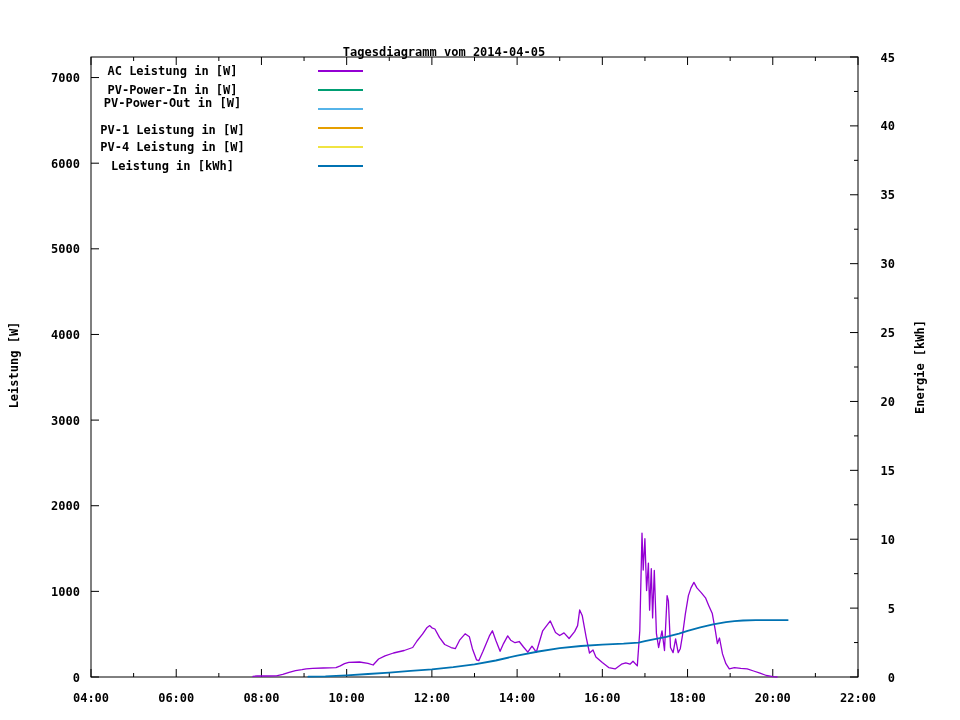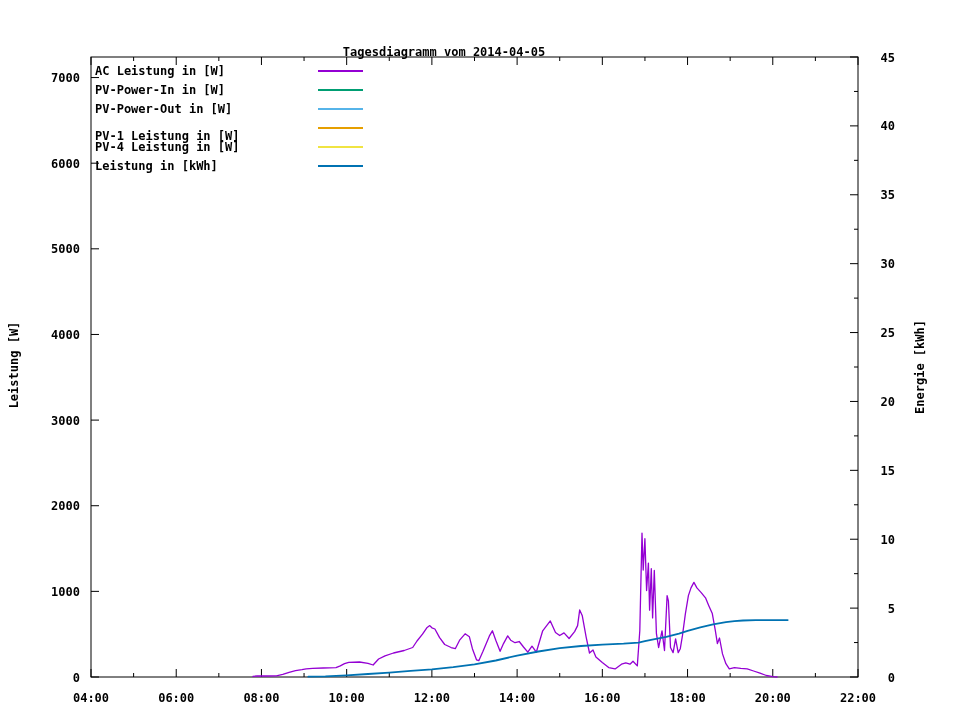--- a/index.html
+++ b/index.html
@@ -4,21 +4,21 @@
 <style>
   html,body{margin:0;padding:0;background:#ffffff;}
   .stage{
     position:relative;width:960px;height:720px;background:#ffffff;overflow:hidden;
     font-family:"DejaVu Sans Mono", monospace;font-weight:bold;font-size:12px;color:#000;
   }
   #plot-svg{position:absolute;left:0;top:0;}
   .title{position:absolute;left:444px;top:21px;transform:translateX(-50%);white-space:nowrap;margin-top:24px;}
   .ylab{position:absolute;left:14px;top:365px;transform:translate(-50%,-50%) rotate(-90deg);white-space:nowrap;}
   .y2lab{position:absolute;left:920px;top:367px;transform:translate(-50%,-50%) rotate(-90deg);white-space:nowrap;}
-  .legend-label{position:absolute;left:95px;width:155px;height:15px;line-height:15px;text-align:left;white-space:nowrap;}
+  .legend-label{position:absolute;left:95px;width:155px;height:15px;line-height:15px;text-align:center;white-space:nowrap;}
   .legend-swatch{position:absolute;left:318px;width:45px;height:2px;}
 </style>
 </head>
 <body>
 
 <div class="stage">
   <svg id="plot-svg" width="960" height="720">
       <rect x="91" y="57" width="767" height="620" fill="none" stroke="#000" stroke-width="1"></rect>
       <line x1="91" y1="677" x2="91" y2="669" stroke="#000"></line>
       <line x1="91" y1="57" x2="91" y2="65" stroke="#000"></line>
@@ -117,22 +117,22 @@
       <polyline points="308.3,676.7 325.4,676.3 346.7,675.3 368.0,674.0 389.3,672.6 410.6,670.9 431.9,669.3 453.2,667.1 474.5,664.3 495.8,660.5 517.1,655.6 538.4,651.5 559.7,648.1 581.0,646.0 602.3,644.6 623.6,643.7 638.6,642.6 644.9,641.2 653.5,639.4 666.3,636.8 679.0,633.6 687.6,630.8 700.3,627.4 713.1,624.4 725.9,622.2 734.4,621.2 743.0,620.5 755.7,620.2 772.8,620.1 787.7,620.1" fill="none" stroke="#0072B2" stroke-width="1.8" stroke-linejoin="round" stroke-linecap="round"></polyline>
     </svg>
   <div class="title">Tagesdiagramm vom 2014-04-05</div>
   <div class="ylab">Leistung [W]</div>
   <div class="y2lab">Energie [kWh]</div>
   <div id="legend">
       <div class="legend-label" style="top: 64px;">AC Leistung in [W]</div>
       <div class="legend-swatch" style="top: 70px; background: rgb(148, 0, 211);"></div>
       <div class="legend-label" style="top: 83px;">PV-Power-In in [W]</div>
       <div class="legend-swatch" style="top: 89px; background: rgb(0, 158, 115);"></div>
-      <div class="legend-label" style="top: 102px;">PV-Power-Out in [W]</div>
+      <div class="legend-label" style="top: 96px;">PV-Power-Out in [W]</div>
       <div class="legend-swatch" style="top: 108px; background: rgb(86, 180, 233);"></div>
-      <div class="legend-label" style="top: 129px;">PV-1 Leistung in [W]</div>
+      <div class="legend-label" style="top: 123px;">PV-1 Leistung in [W]</div>
       <div class="legend-swatch" style="top: 127px; background: rgb(230, 159, 0);"></div>
       <div class="legend-label" style="top: 140px;">PV-4 Leistung in [W]</div>
       <div class="legend-swatch" style="top: 146px; background: rgb(240, 228, 66);"></div>
       <div class="legend-label" style="top: 159px;">Leistung in [kWh]</div>
       <div class="legend-swatch" style="top: 165px; background: rgb(0, 114, 178);"></div>
     </div>
 </div>
 
 </body></html>

